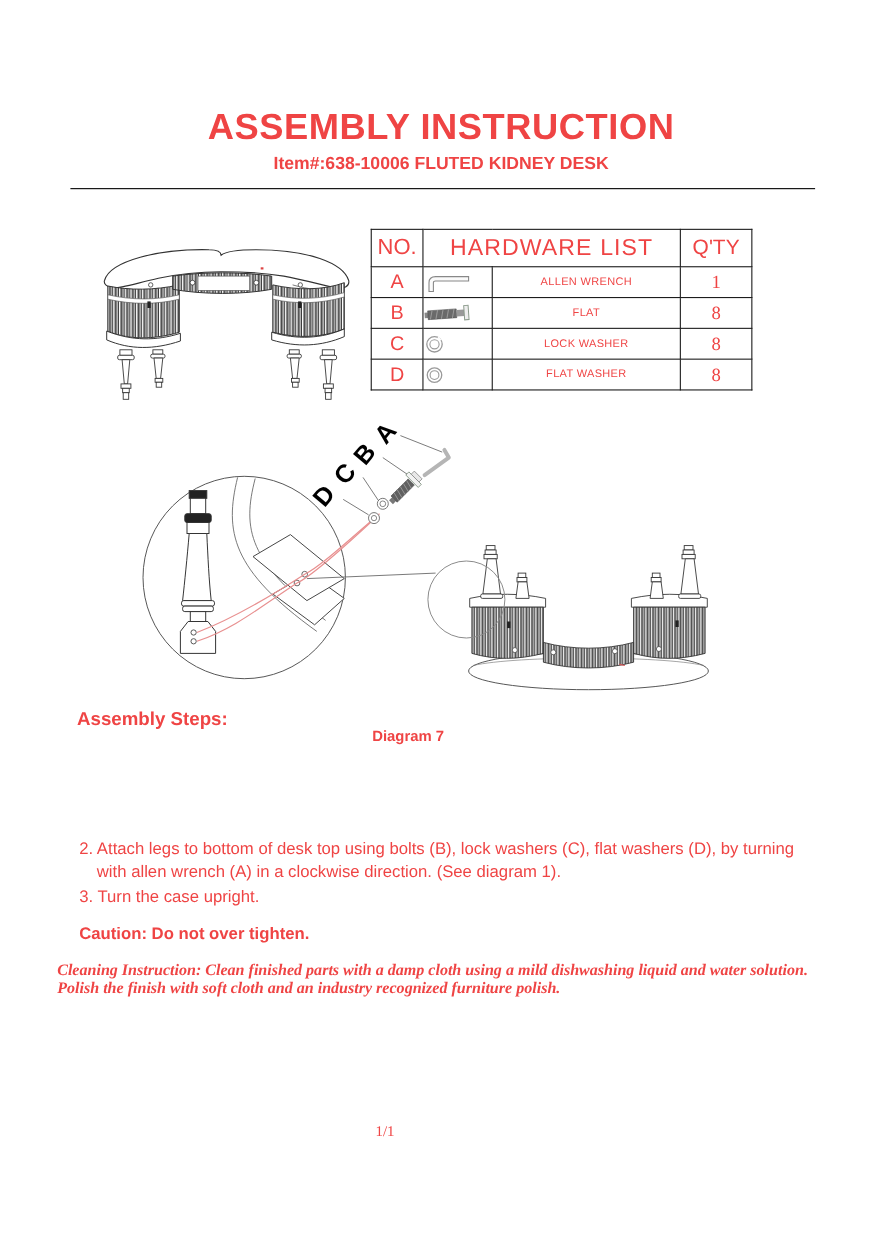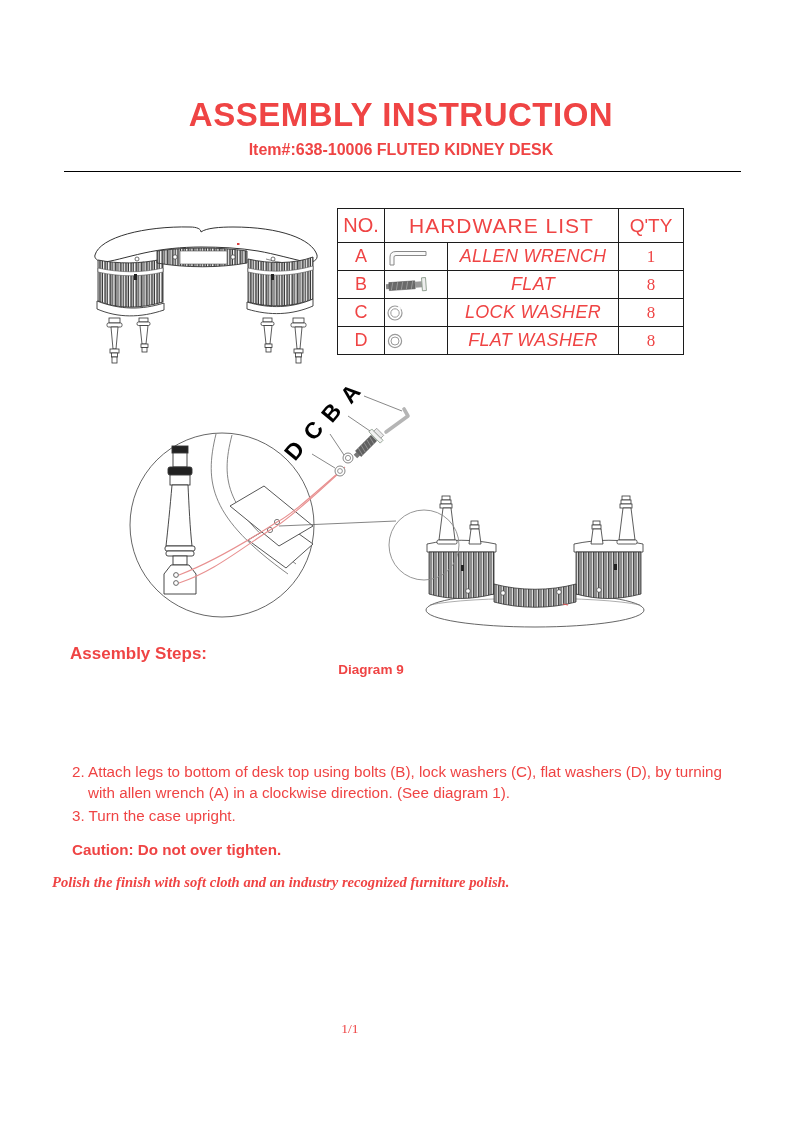--- a/index.html
+++ b/index.html
@@ -11,21 +11,21 @@
   .rule{top:171px;left:64px;width:677px;border-top:1.7px solid #000;height:0;}
   .note{top:180px;left:70px;font-size:15.5px;}
   
   table.hw{position:absolute;left:337px;top:208px;border-collapse:collapse;table-layout:fixed;}
   table.hw th,table.hw td{border:1.4px solid #1c1c1c;padding:0;text-align:center;vertical-align:middle;background:#fff;}
   th.c-no{width:46px;height:33px;font-size:20px;font-weight:normal;}
   th.c-list{width:232px;font-size:21px;font-weight:normal;letter-spacing:1px;}
   th.c-qty{width:64px;font-size:19px;font-weight:normal;}
   td.r-no{width:46px;height:27px;font-size:18px;}
   td.r-icon{width:62px;}
-  td.r-name{width:170px;text-align:left;padding-left:7px;font-size:18px;letter-spacing:.3px;font-style:italic;}
+  td.r-name{width:170px;text-align:left;padding-left:7px;font-size:10px;letter-spacing:.3px;}
   td.r-qty{width:64px;font-family:"Liberation Serif",serif;font-size:17px;}
   
   .diagram-caption{top:662px;left:281px;width:180px;text-align:center;font-size:13.5px;font-weight:bold;}
   .steps-heading{top:644px;left:70px;font-size:17px;font-weight:bold;}
   .step{font-size:15.2px;line-height:20px;}
   .step1{top:716px;left:72px;}
   .step2a{top:762px;left:72px;}
   .step2b{top:783px;left:88px;}
   .step3{top:806px;left:72px;}
   .caution{top:841px;left:72px;font-size:15.2px;font-weight:bold;}
@@ -276,26 +276,27 @@
         <line x1="192" y1="76" x2="215" y2="90"></line>
         <line x1="210" y1="56" x2="224" y2="77"></line>
         <line x1="228" y1="38" x2="250" y2="53"></line>
         <line x1="244" y1="18" x2="282" y2="33"></line>
       </g>
 
       <line x1="159" y1="148" x2="276" y2="143" stroke="#666" stroke-width="0.8"></line>
     </g>
   </svg>
 
-  <div class="abs diagram-caption">Diagram 9</div>
+  <div class="abs diagram-caption">Diagram 7</div>
 
   <div class="abs steps-heading">Assembly Steps:</div>
   <div class="abs step step2a">2. Attach legs to bottom of desk top using bolts (B), lock washers (C), flat washers (D), by turning</div>
   <div class="abs step step2b">with allen wrench (A) in a clockwise direction. (See diagram 1).</div>
   <div class="abs step step3">3. Turn the case upright.</div>
   <div class="abs caution">Caution: Do not over tighten.</div>
 
   <div class="abs cleaning">
+    <div>Cleaning Instruction: Clean finished parts with a damp cloth using a mild dishwashing liquid and water solution.</div>
     <div>Polish the finish with soft cloth and an industry recognized furniture polish.</div>
   </div>
 
   <div class="abs footer">1/1</div>
 </div>
 
 </body></html>

